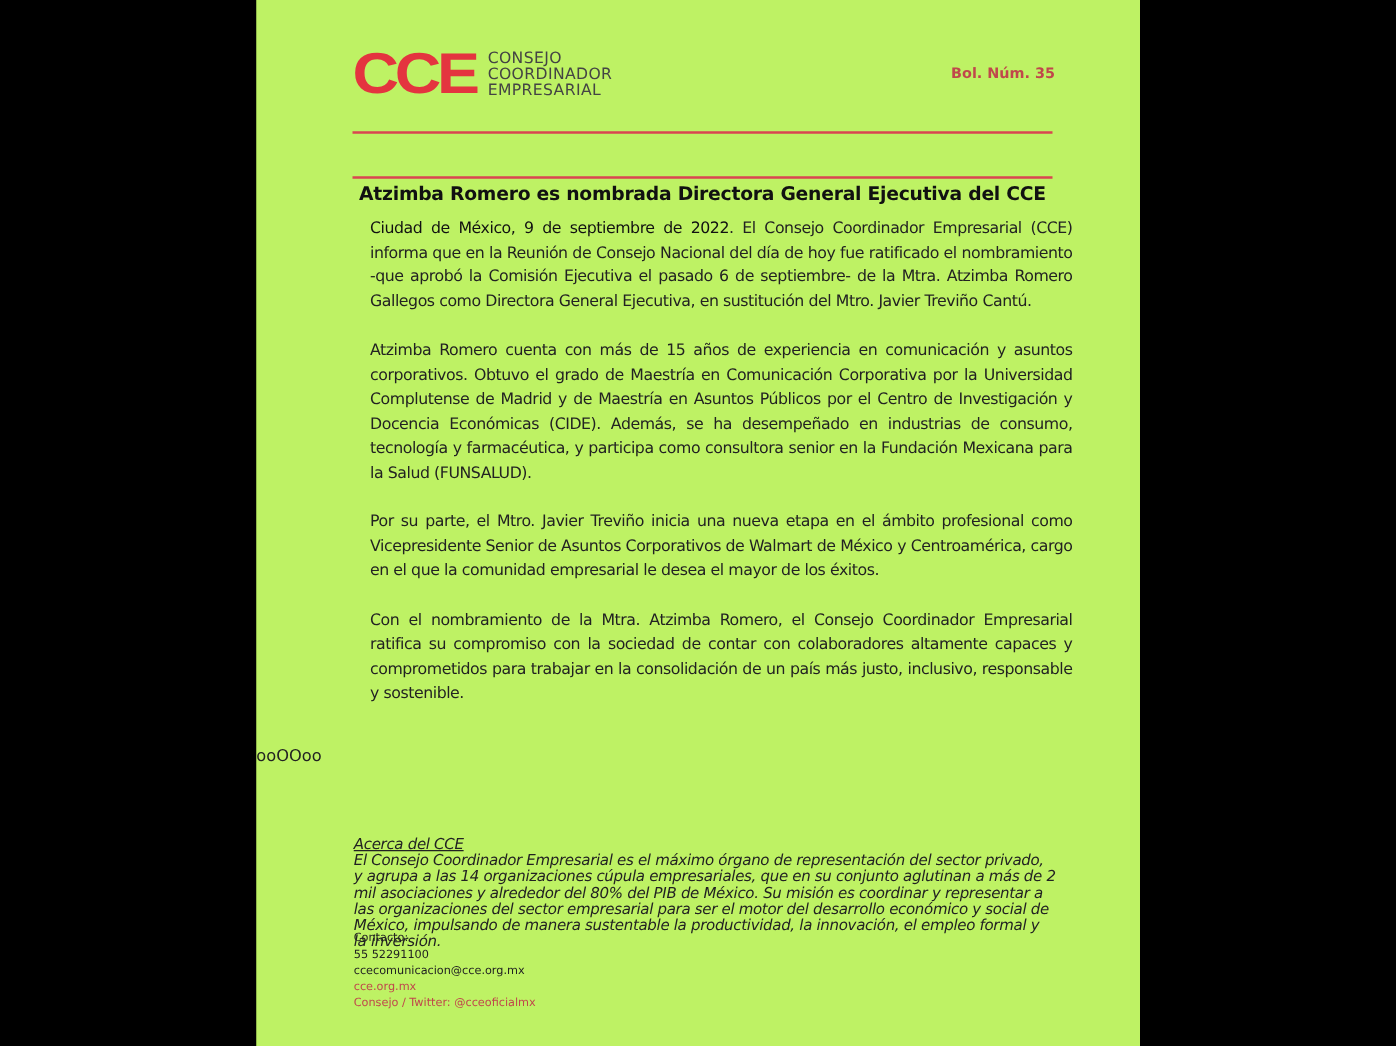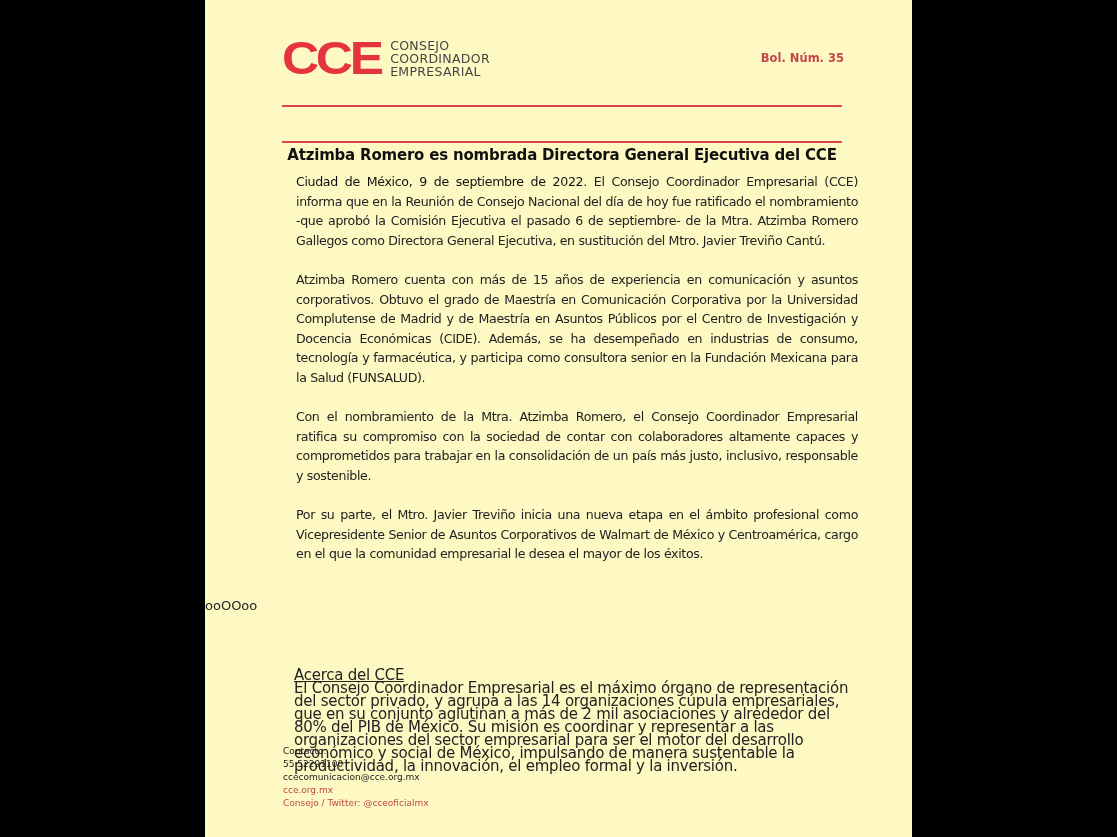--- a/index.html
+++ b/index.html
@@ -7,21 +7,21 @@
       width: 1117px; height: 837px;
       background: #000000;
       position: relative;
       overflow: hidden;
       font-family: "Liberation Sans", sans-serif;
     }
     .page {
       position: absolute;
       left: 205px; top: 0;
       width: 707px; height: 837px;
-      background: #fef9c3;
+      background: #bef264;
     }
     .logo {
       position: absolute;
       left: 77px; top: 36px;
       display: flex; align-items: center;
     }
     .logo-mark {
       font-family: "Liberation Sans", sans-serif;
       font-weight: bold;
       font-size: 46px;
@@ -89,25 +89,25 @@
       text-align: left;
       font-family: "DejaVu Sans", sans-serif;
       font-size: 13px;
       color: #222222;
     }
     .about {
       position: absolute;
       left: 78px; width: 562px;
       top: 669px;
       font-family: "DejaVu Sans", sans-serif;
-      font-size: 15px;
+      font-style: italic;
+      font-size: 12px;
       line-height: 13px;
       color: #222222;
       letter-spacing: -0.25px;
-      margin-left: 11px;
     }
     .about-title { text-decoration: underline; display: block; }
     .contact {
       position: absolute;
       left: 78px;
       top: 745px;
       font-family: "DejaVu Sans", sans-serif;
       font-size: 9px;
       line-height: 13px;
       color: #222222;
@@ -131,22 +131,22 @@
 
   <div class="bol">Bol. Núm. 35</div>
 
   <div class="rule top"></div>
   <div class="headline">Atzimba Romero es nombrada Directora General Ejecutiva del CCE</div>
   <div class="rule bottom"></div>
 
   <div class="body">
     <p><span class="dateline">Ciudad de México, 9 de septiembre de 2022</span><span>. El Consejo Coordinador Empresarial (CCE) informa que en la Reunión de Consejo Nacional del día de hoy fue ratificado el nombramiento -que aprobó la Comisión Ejecutiva el pasado 6 de septiembre- de la Mtra. Atzimba Romero Gallegos como Directora General Ejecutiva, en sustitución del Mtro. Javier Treviño Cantú.</span></p>
     <p>Atzimba Romero cuenta con más de 15 años de experiencia en comunicación y asuntos corporativos. Obtuvo el grado de Maestría en Comunicación Corporativa por la Universidad Complutense de Madrid y de Maestría en Asuntos Públicos por el Centro de Investigación y Docencia Económicas (CIDE). Además, se ha desempeñado en industrias de consumo, tecnología y farmacéutica, y participa como consultora senior en la Fundación Mexicana para la Salud (FUNSALUD).</p>
+    <p>Por su parte, el Mtro. Javier Treviño inicia una nueva etapa en el ámbito profesional como Vicepresidente Senior de Asuntos Corporativos de Walmart de México y Centroamérica, cargo en el que la comunidad empresarial le desea el mayor de los éxitos.</p>
     <p>Con el nombramiento de la Mtra. Atzimba Romero, el Consejo Coordinador Empresarial ratifica su compromiso con la sociedad de contar con colaboradores altamente capaces y comprometidos para trabajar en la consolidación de un país más justo, inclusivo, responsable y sostenible.</p>
-    <p>Por su parte, el Mtro. Javier Treviño inicia una nueva etapa en el ámbito profesional como Vicepresidente Senior de Asuntos Corporativos de Walmart de México y Centroamérica, cargo en el que la comunidad empresarial le desea el mayor de los éxitos.</p>
   </div>
 
   <div class="separator">ooOOoo</div>
 
   <div class="about">
     <span class="about-title">Acerca del CCE</span>
     <span>El Consejo Coordinador Empresarial es el máximo órgano de representación del sector privado, y agrupa a las 14 organizaciones cúpula empresariales, que en su conjunto aglutinan a más de 2 mil asociaciones y alrededor del 80% del PIB de México. Su misión es coordinar y representar a las organizaciones del sector empresarial para ser el motor del desarrollo económico y social de México, impulsando de manera sustentable la productividad, la innovación, el empleo formal y la inversión.</span>
   </div>
 
   <div class="contact">

